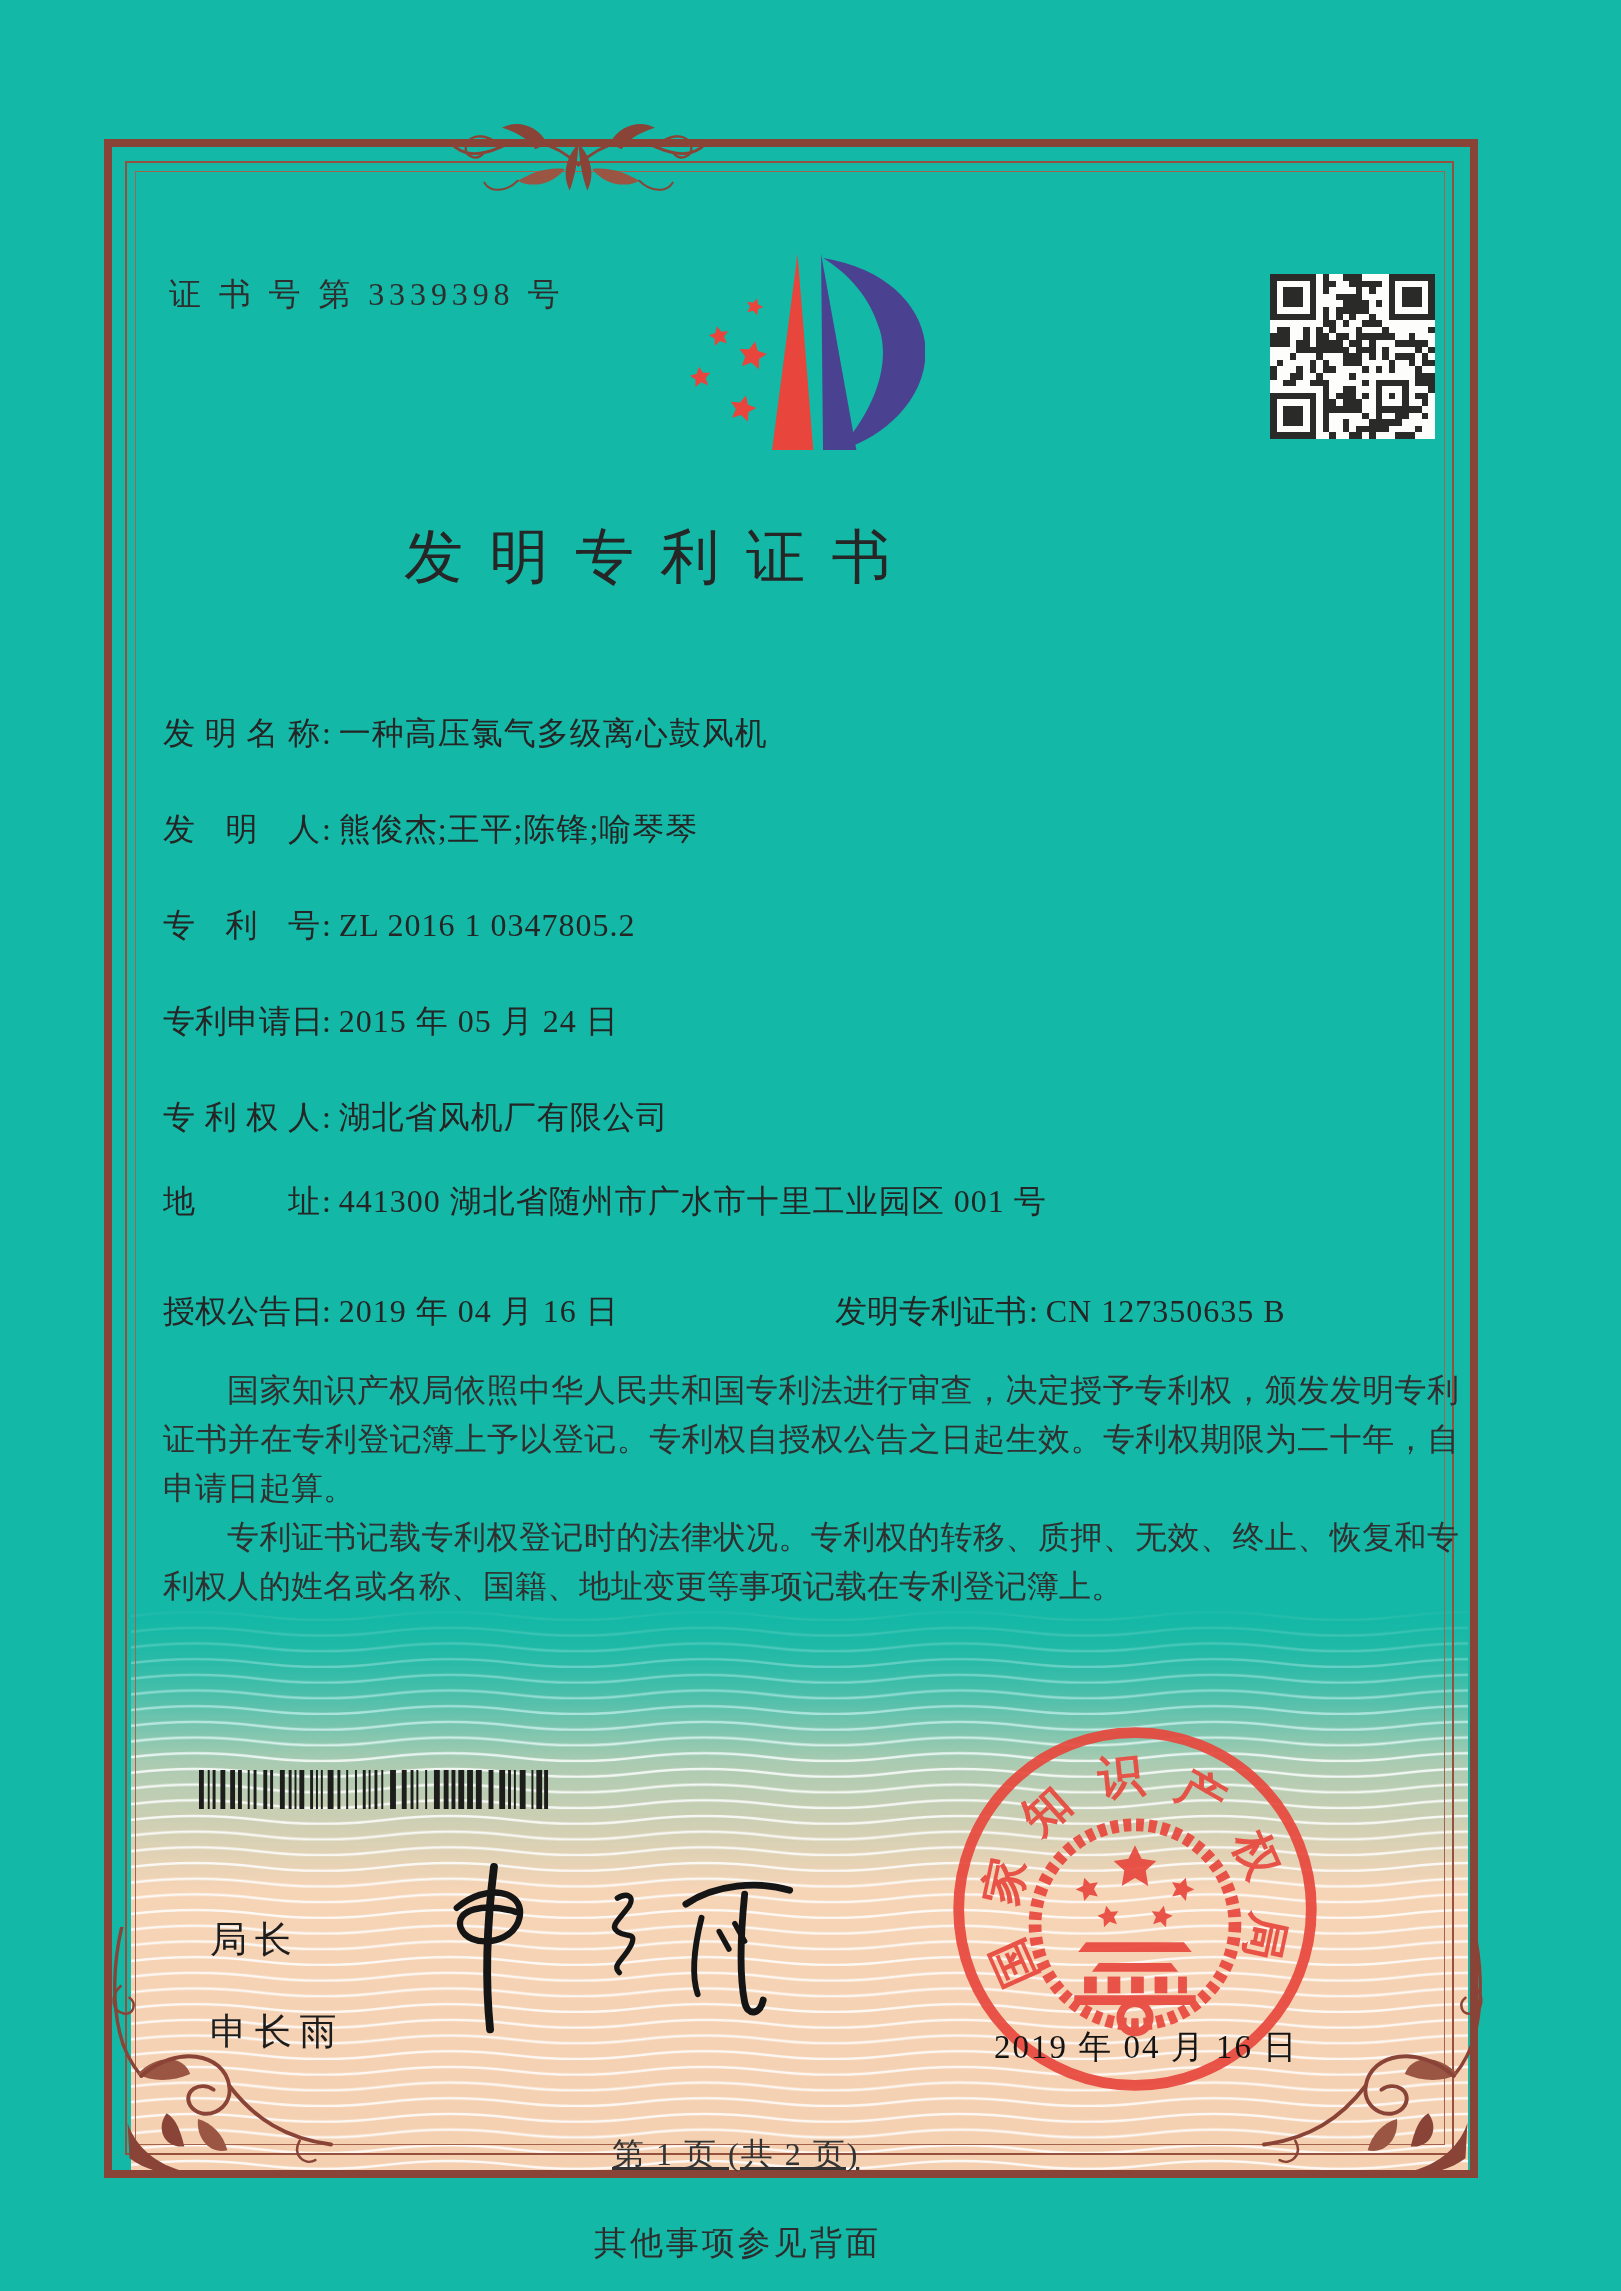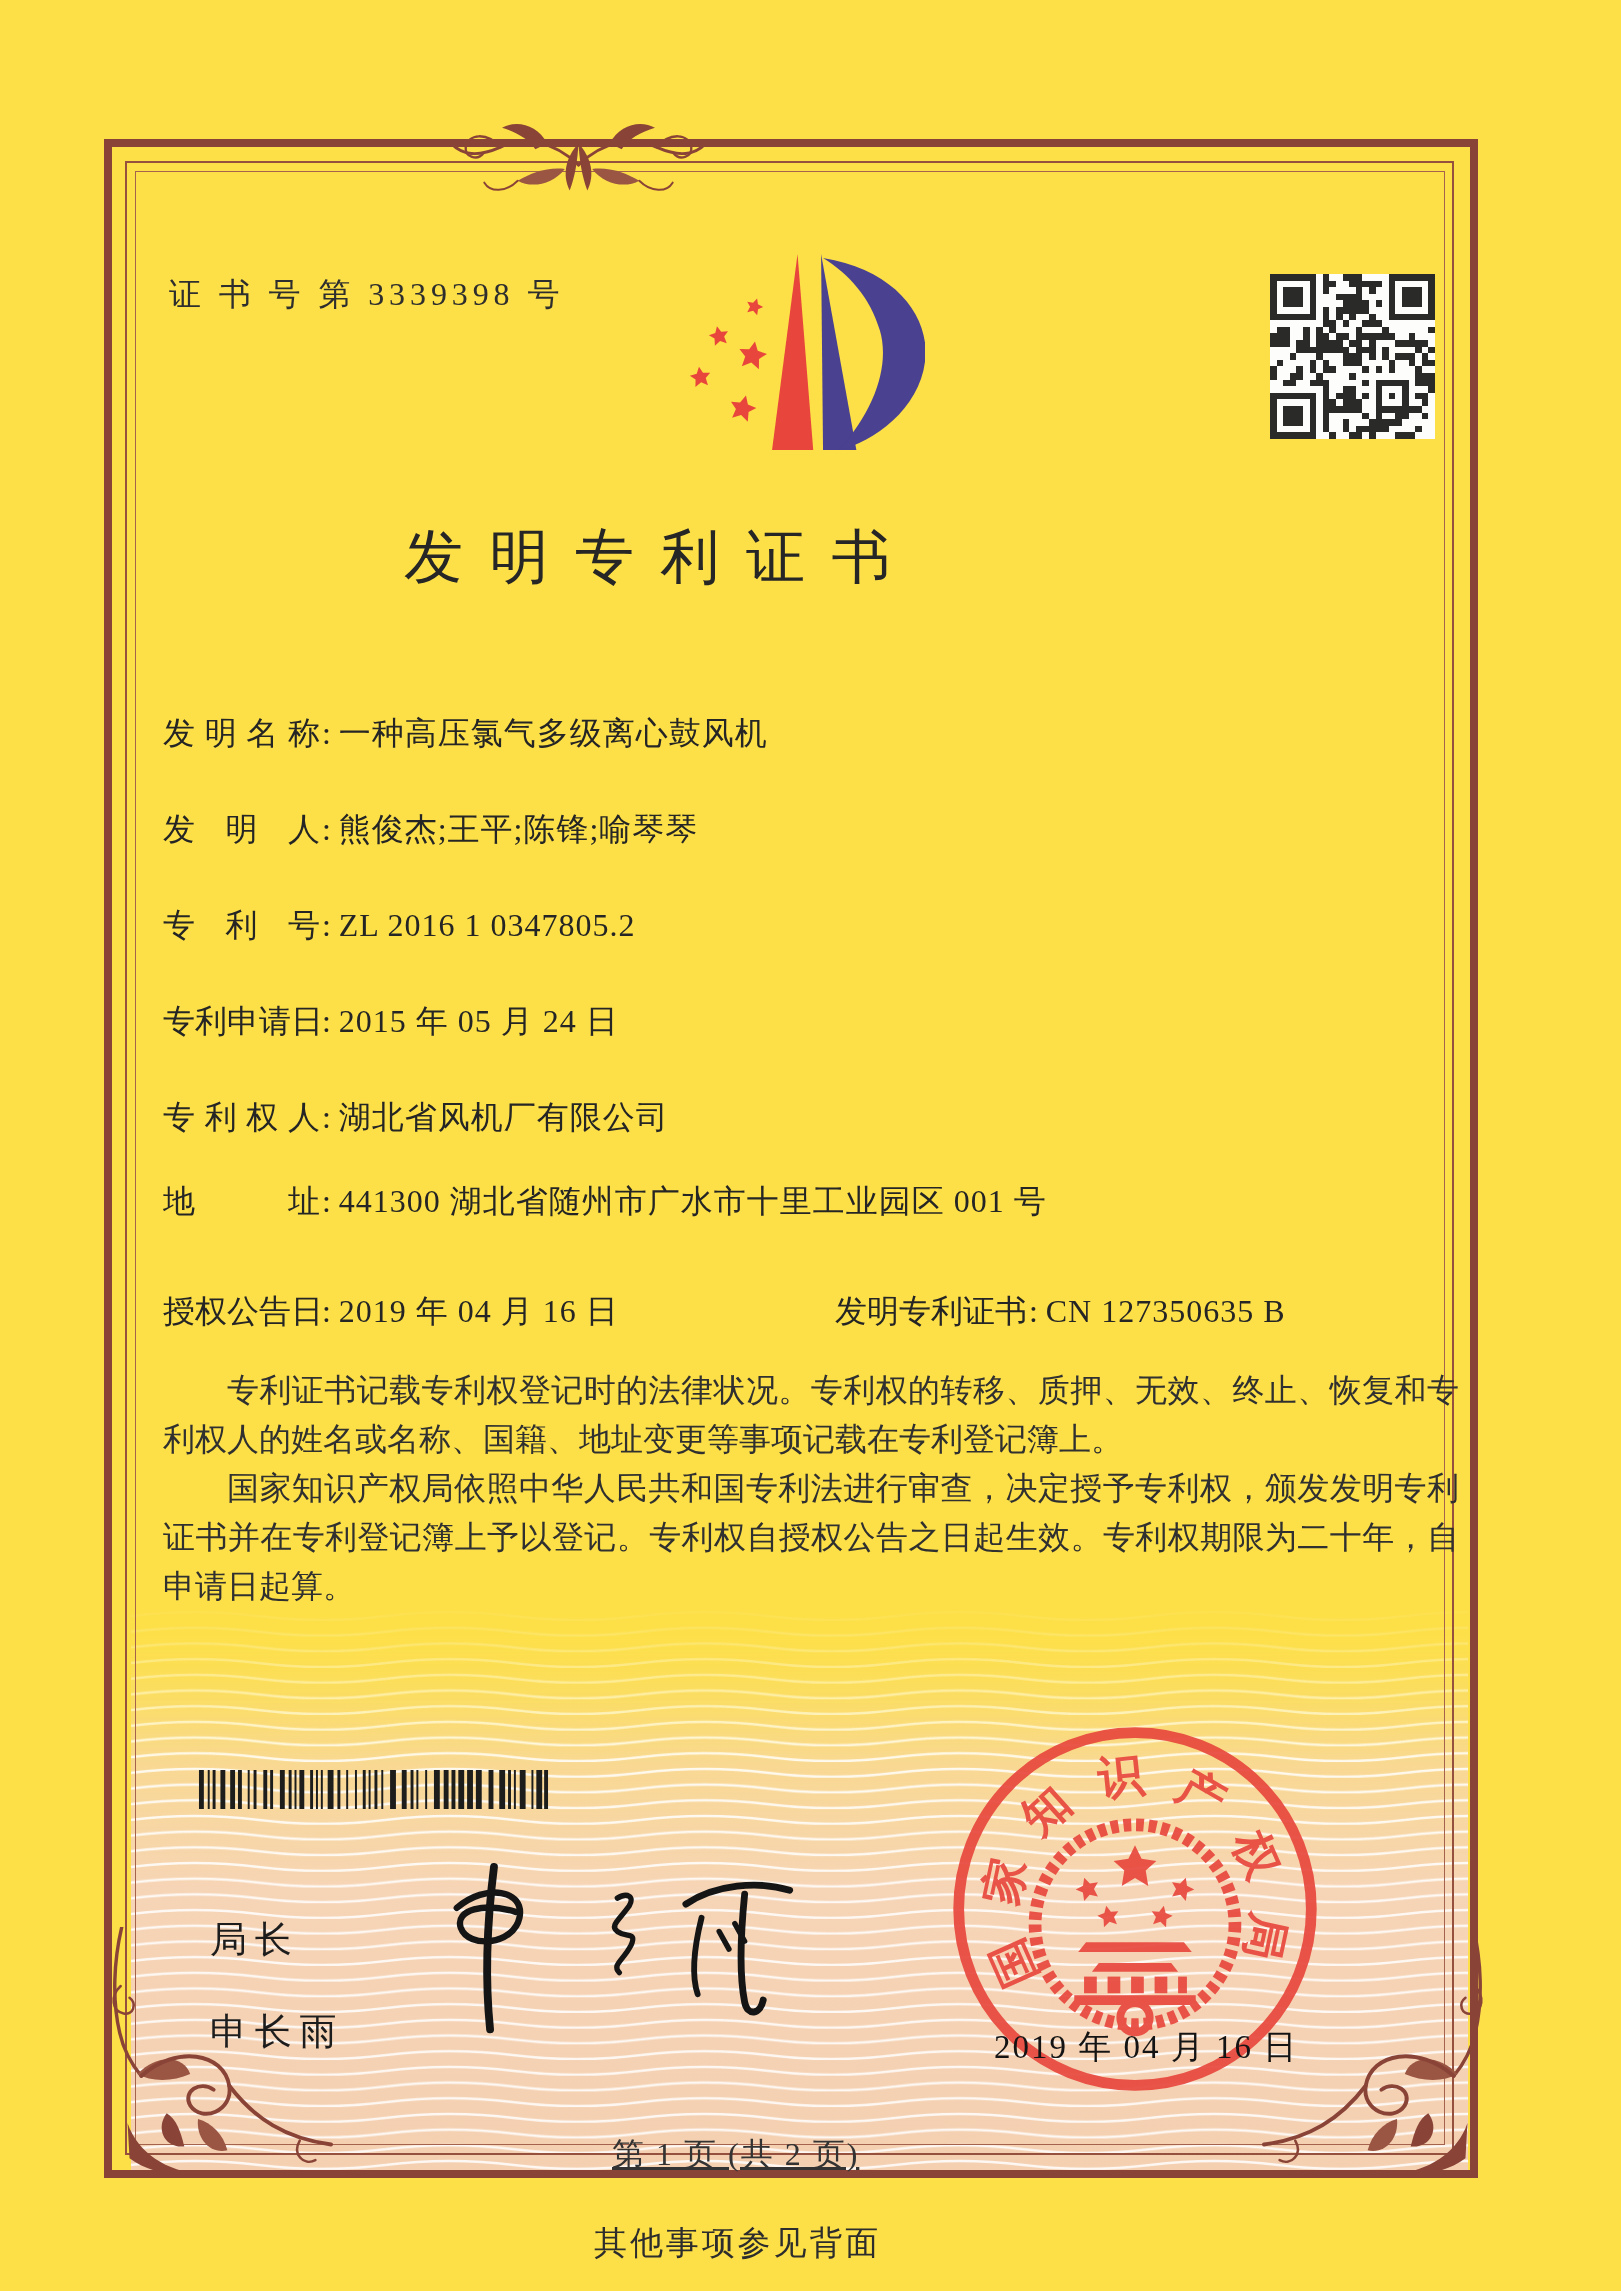--- a/index.html
+++ b/index.html
@@ -1,16 +1,16 @@
 <!DOCTYPE html>
 <html><head>
 <meta charset="utf-8">
 <style>
   html,body{margin:0;padding:0;background:#ffffff;}
-  .page{position:relative;width:1621px;height:2292px;background:#fde047;overflow:hidden;
+  .page{position:relative;width:1621px;height:2292px;background:#14b8a6;overflow:hidden;
         font-family:"Liberation Serif","DejaVu Serif",serif;color:#222;}
   .abs{position:absolute;}
   
   .frame-outer{left:104px;top:139px;width:1358px;height:2023px;border:8.8px solid #8a4437;z-index:1;}
   .frame-mid{left:125px;top:161px;width:1325px;height:1990px;border:2.9px solid #95503e;z-index:1;}
   .frame-in{left:135px;top:171px;width:1308px;height:1972px;border:1px solid #a5634e;z-index:1;}
   .ornament{z-index:2;pointer-events:none;}
   
   .waves{left:131px;top:1605px;width:1337px;height:567px;z-index:0;
     background:linear-gradient(180deg,rgba(246,213,184,0) 0%,rgba(246,213,184,.55) 20%,#f6d4b6 50%,#f4d0b1 100%);
@@ -347,22 +347,22 @@
     <span class="flabel">地址</span><span class="colon">:</span><span class="fvalue">441300  湖北省随州市广水市十里工业园区 001 号</span>
   </div>
   <div class="row" style="top:1290px">
     <span class="flabel">授权公告日</span><span class="colon">:</span><span class="fvalue">2019 年 04 月 16 日</span>
     <span class="pair2">
       <span>发明专利证书</span><span class="colon">:</span><span class="fvalue">CN 127350635 B</span>
     </span>
   </div>
 
   <div class="abs bodytext">
+    <p>国家知识产权局依照中华人民共和国专利法进行审查，决定授予专利权，颁发发明专利证书并在专利登记簿上予以登记。专利权自授权公告之日起生效。专利权期限为二十年，自申请日起算。</p>
     <p>专利证书记载专利权登记时的法律状况。专利权的转移、质押、无效、终止、恢复和专利权人的姓名或名称、国籍、地址变更等事项记载在专利登记簿上。</p>
-    <p>国家知识产权局依照中华人民共和国专利法进行审查，决定授予专利权，颁发发明专利证书并在专利登记簿上予以登记。专利权自授权公告之日起生效。专利权期限为二十年，自申请日起算。</p>
   </div>
 
   <svg class="abs barcode" width="355" height="39" viewBox="0 0 362 40">
     <g class="bars" fill="#1d1d1b">
         <rect x="2" y="0" width="5" height="40"></rect>
         <rect x="11" y="0" width="2" height="40"></rect>
         <rect x="16" y="0" width="3" height="40"></rect>
         <rect x="24" y="0" width="5" height="40"></rect>
         <rect x="34" y="0" width="5" height="40"></rect>
         <rect x="42" y="0" width="4" height="40"></rect>

